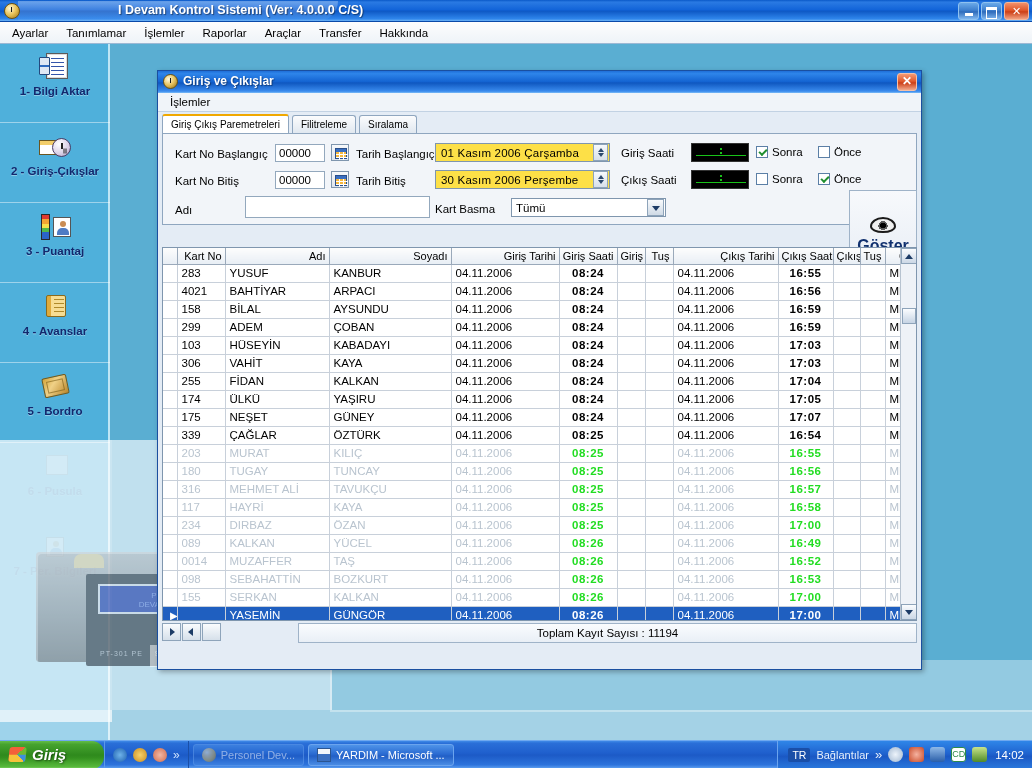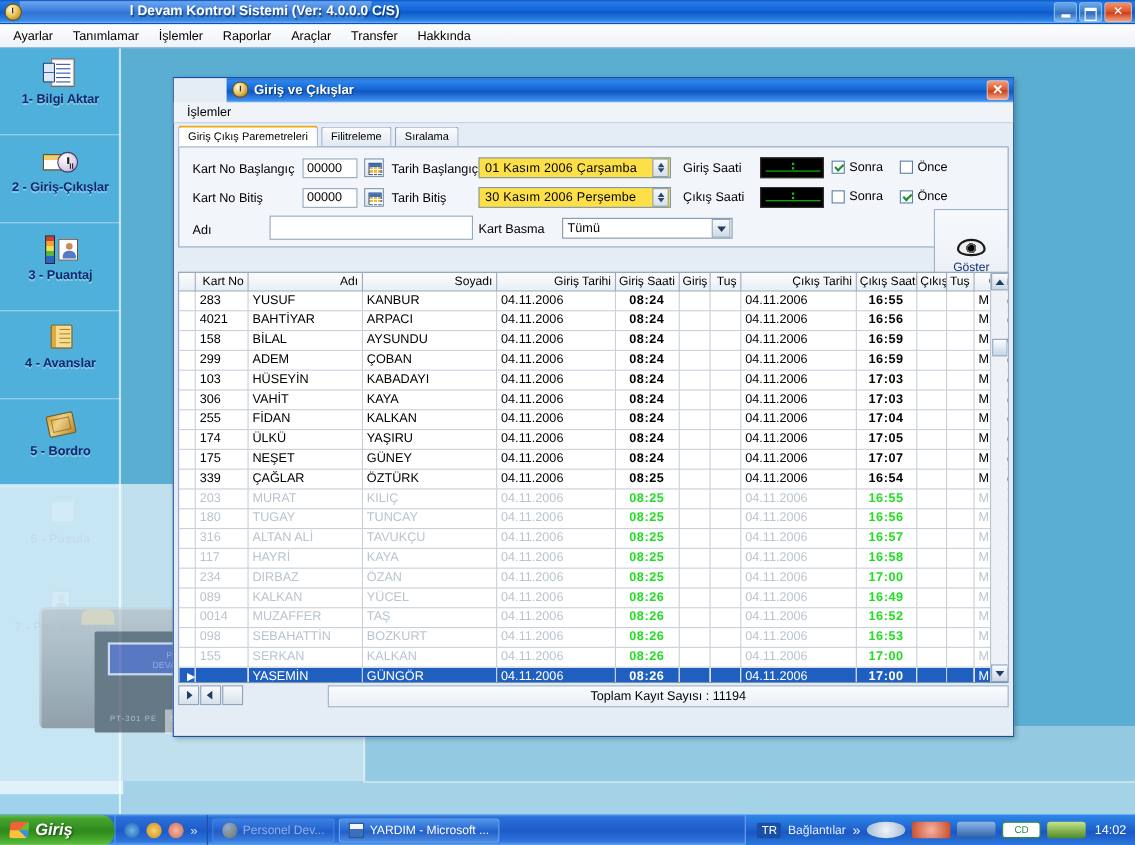--- a/index.html
+++ b/index.html
@@ -222,21 +222,20 @@
   #child-window {
     position: absolute; left: 157px; top: 70px; width: 765px; height: 600px;
     background: #e4ecf5;
     border: 1px solid #1a4fa0;
     box-shadow: 2px 2px 5px rgba(0,0,0,.3);
   }
   .cw-titlebar {
     position: relative; height: 22px;
     background: linear-gradient(to bottom, #1f6fd8 0%, #2e85ea 12%, #1464d2 48%, #0f57c0 54%, #3a8bee 92%, #7cbcf7 100%);
     overflow: hidden;
-    margin-left: 48px;
   }
   .cw-title-icon {
     position: absolute; left: 5px; top: 3px; width: 15px; height: 15px; border-radius: 50%;
     background: radial-gradient(circle at 35% 32%, #fffbe0 0%, #e6c05a 50%, #8e6c14 100%);
     border: 1px solid #6d5210;
   }
   .cw-title-icon::after {
     content: ""; position: absolute; left: 6px; top: 3px; width: 1px; height: 5px; background: #1a1a1a;
     box-shadow: 1px 4px 0 -1px #1a1a1a;
   }
@@ -364,21 +363,21 @@
     background: linear-gradient(to bottom, #f7f9fc, #e6ecf4);
     border: 1px solid #9fb3c8;
     text-align: center; cursor: pointer;
   }
   .eye {
     margin: 26px auto 4px; width: 26px; height: 16px;
     border-radius: 50%/60% 60% 40% 40%;
     background: radial-gradient(circle at 50% 55%, #000 0 22%, #5a5a5a 22% 36%, #efefef 36% 100%);
     border: 2px solid #1a1a1a;
   }
-  #goster-panel .gl { font-size: 11px; font-weight: normal; color: #10306e; }
+  #goster-panel .gl { font-size: 16px; font-weight: bold; color: #10306e; }
 
   
   #grid-wrap {
     position: absolute; left: 4px; top: 176px; right: 4px; height: 374px;
     border: 1px solid #7f96ae; background: #fff; overflow: hidden;
   }
   table.grid { border-collapse: collapse; width: 100%; table-layout: fixed; }
   table.grid th {
     background: linear-gradient(to bottom, #fdfdfd, #e8eef5);
     border-right: 1px solid #9aa9ba; border-bottom: 1px solid #9aa9ba;
@@ -499,21 +498,21 @@
   }
   .tbtn.faded { opacity: .5; }
   .tbtn .tico { width: 14px; height: 14px; flex: none; }
   #tray {
     margin-left: auto; height: 28px; display: flex; align-items: center; gap: 6px;
     padding: 0 8px 0 10px;
     background: linear-gradient(to bottom, #2f86e8, #1f63cf 45%, #1a58c4 55%, #2b79dd);
     border-left: 1px solid #6ba4ee;
   }
   #tray .tr-txt { color: #e6f0fc; font-size: 11px; }
-  #tray .tr-ico { width: 35px; height: 15px; border-radius: 3px; }
+  #tray .tr-ico { width: 15px; height: 15px; border-radius: 3px; }
   #tray .clock { color: #fff; font-size: 11.5px; padding-left: 2px; }
   .lang-box {
     background: #1a4fa8; color: #fff; font-size: 10.5px;
     padding: 1px 4px; border-radius: 2px;
   }
 </style>
 </head>
 <body>
 
 <div id="app-window">
@@ -913,21 +912,21 @@
               <td></td>
               <td>04.11.2006</td>
               <td class="tm">16:56</td>
               <td></td>
               <td></td>
               <td>MESAİ</td>
             </tr>
             <tr class="ghost">
               <td class="sel-col"></td>
               <td>316</td>
-              <td>ALTAN ALİ</td>
+              <td>MEHMET ALİ</td>
               <td>TAVUKÇU</td>
               <td>04.11.2006</td>
               <td class="tm">08:25</td>
               <td></td>
               <td></td>
               <td>04.11.2006</td>
               <td class="tm">16:57</td>
               <td></td>
               <td></td>
               <td>MESAİ</td>

